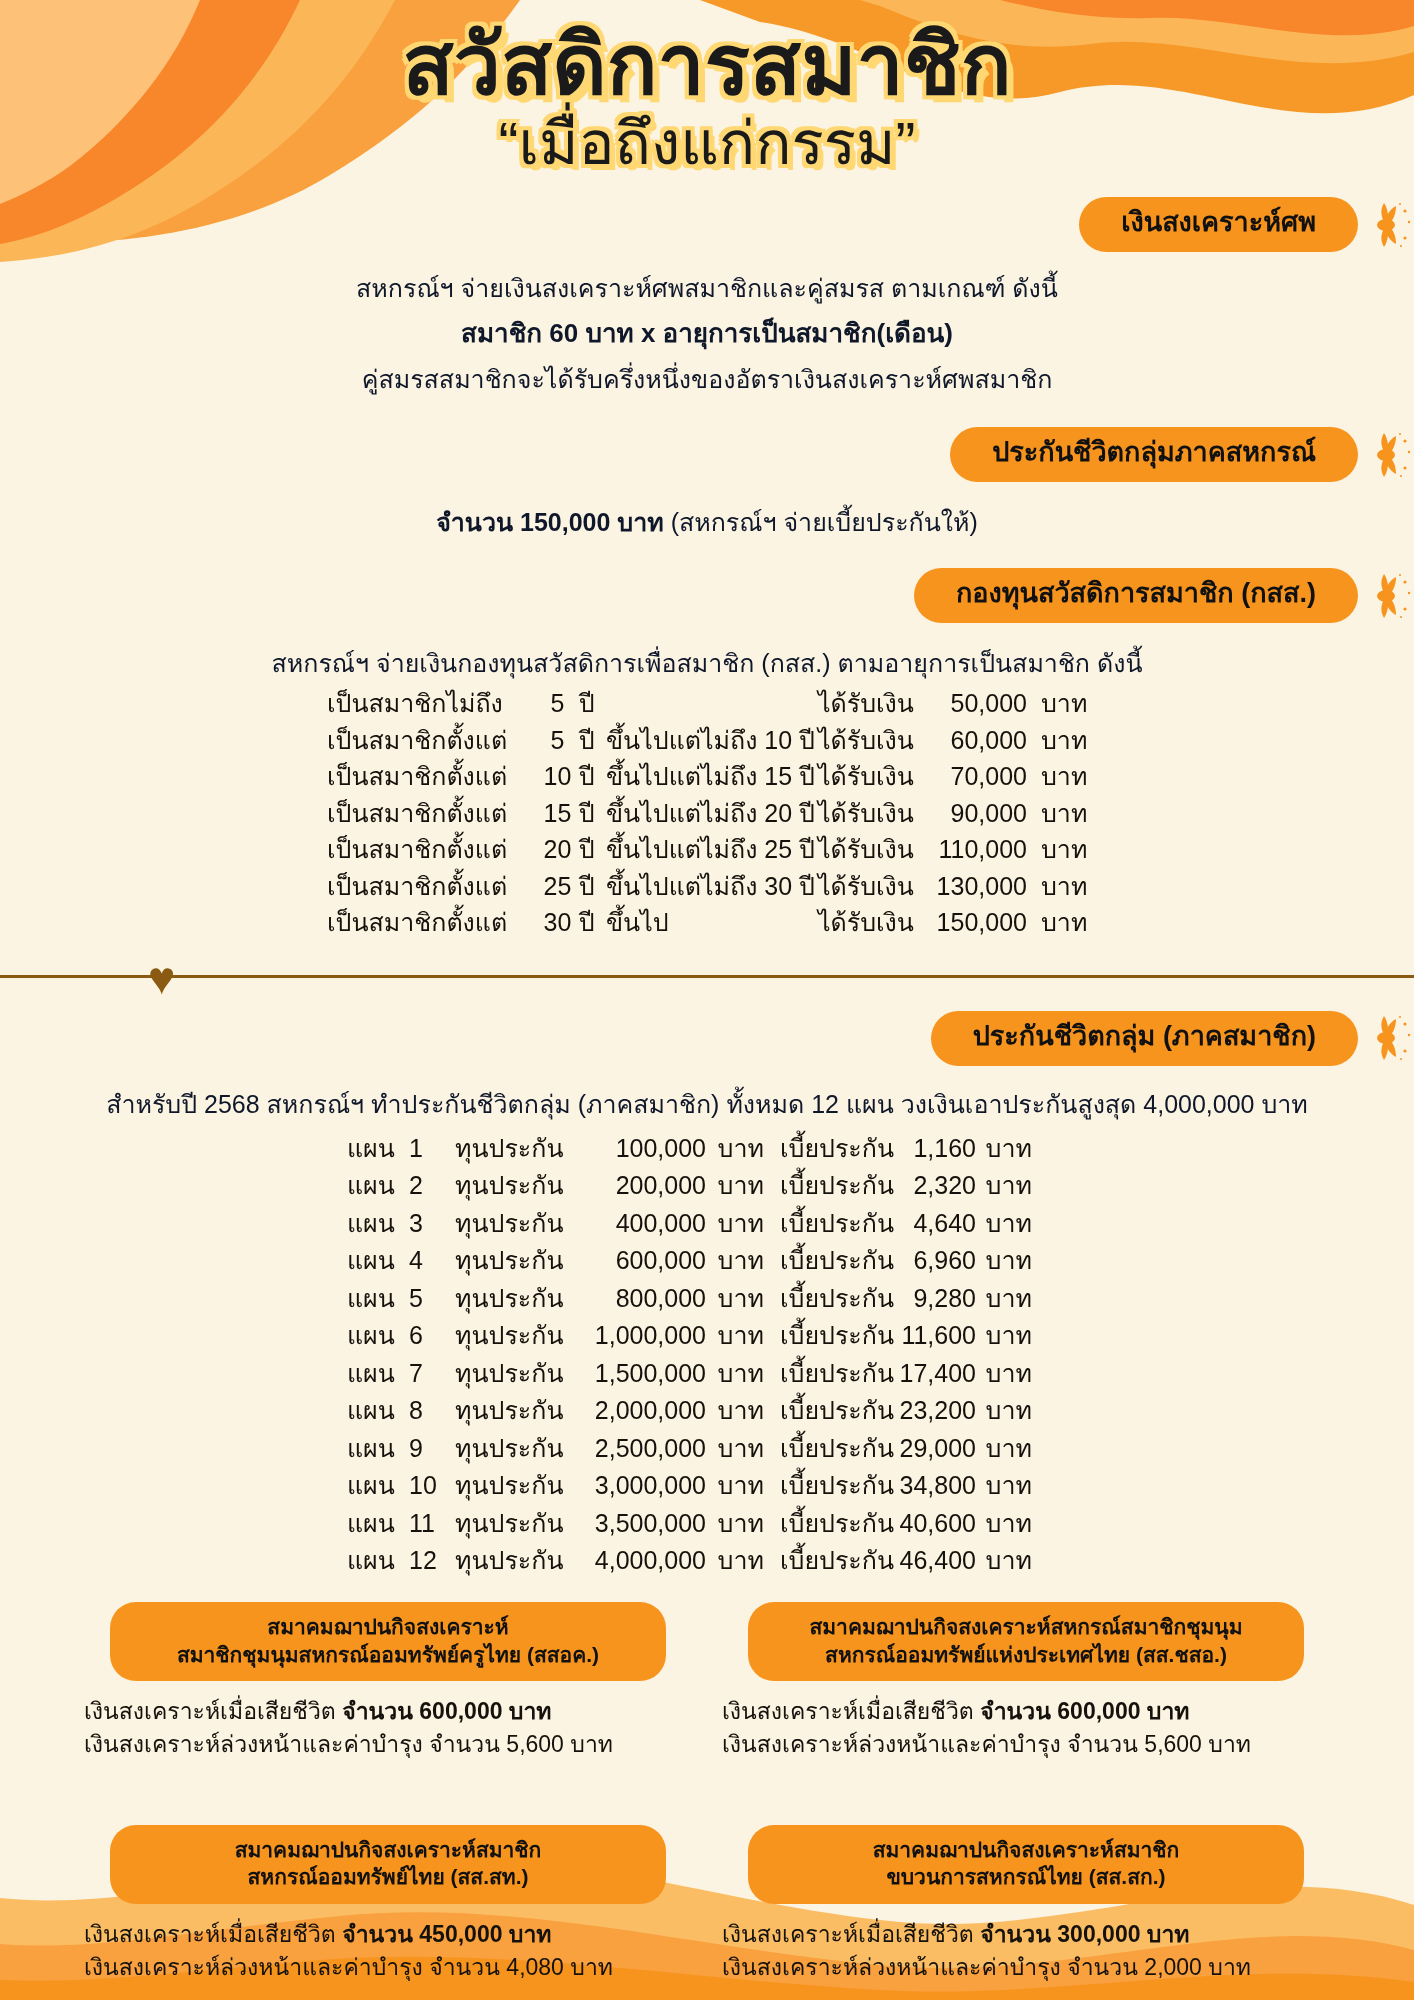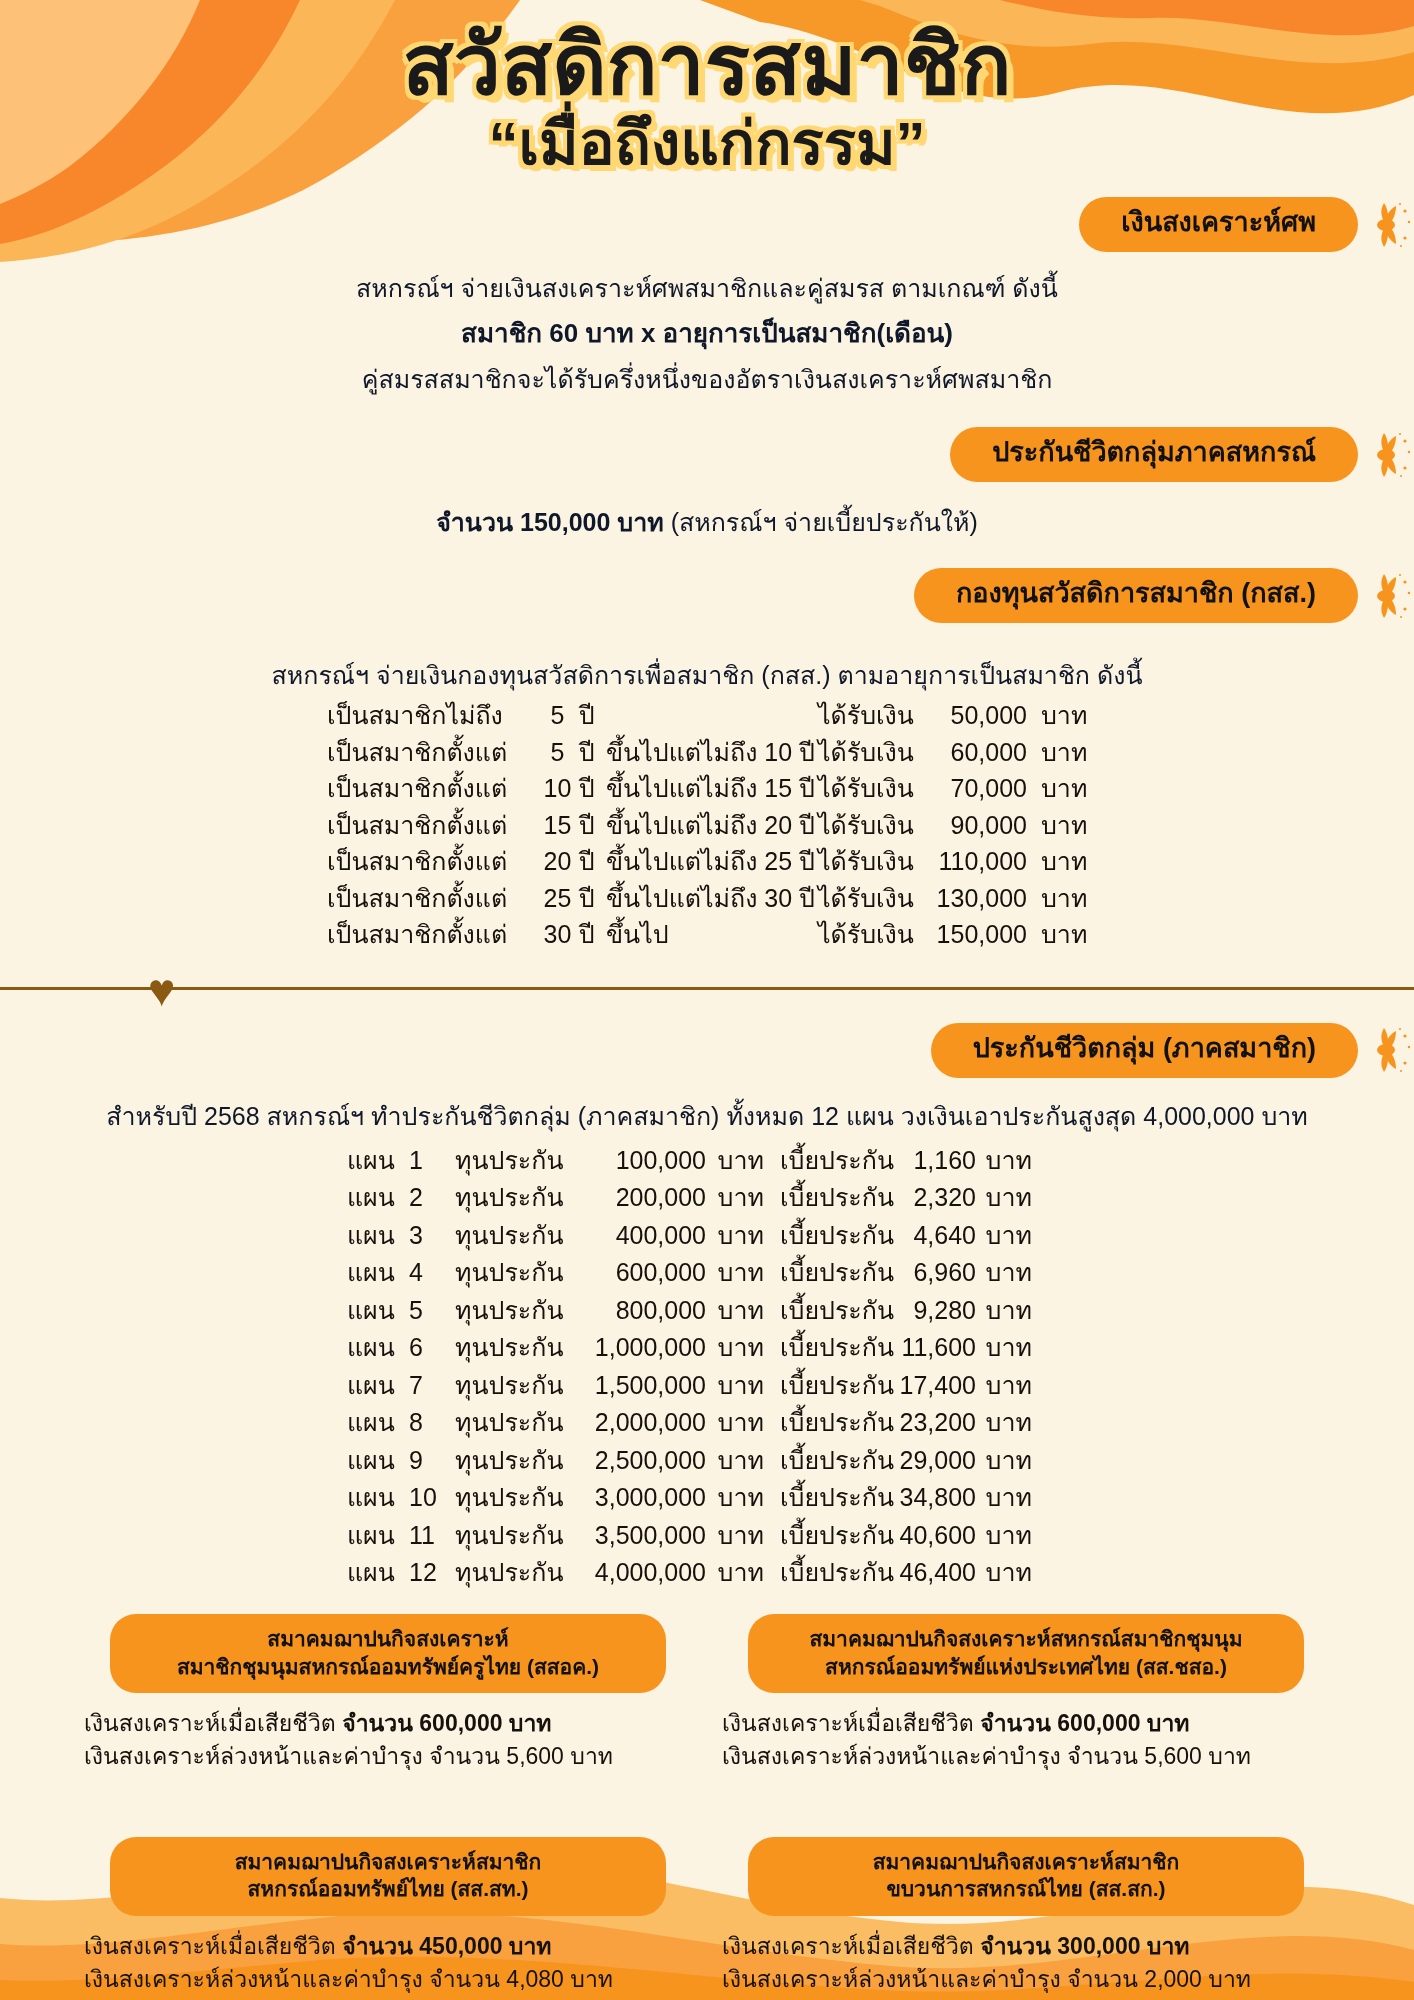--- a/index.html
+++ b/index.html
@@ -47,21 +47,21 @@
     text-shadow:
       -4px -4px 0 #ffd873,  4px -4px 0 #ffd873,
       -4px  4px 0 #ffd873,  4px  4px 0 #ffd873,
       -4px  0   0 #ffd873,  4px  0   0 #ffd873,
        0   -4px 0 #ffd873,  0    4px 0 #ffd873,
        7px 7px 0 #ffd873;
   }
 
   .title-sub {
     font-size: 60px;
-    font-weight: 700;
+    font-weight: 400;
     color: #1a1a1a;
     line-height: 1.1;
     margin-top: 2px;
     text-shadow:
       -4px -4px 0 #ffd873,  4px -4px 0 #ffd873,
       -4px  4px 0 #ffd873,  4px  4px 0 #ffd873,
       -4px  0   0 #ffd873,  4px  0   0 #ffd873,
        0   -4px 0 #ffd873,  0    4px 0 #ffd873,
        6px 6px 0 #ffd873;
   }
@@ -296,21 +296,21 @@
         <path d="M12,26 C8,34 9,40 12,45 C16,39 17,31 15,25 Z"></path>
         <circle cx="33" cy="9" r="1.6"></circle>
         <circle cx="37" cy="20" r="1.2"></circle>
         <circle cx="33" cy="36" r="1.6"></circle>
         <circle cx="29" cy="44" r="1"></circle>
         <circle cx="28" cy="2" r="1"></circle>
       </g>
     </svg>
   </div>
 
-  <div class="ctext" style="margin-top:34px;">สหกรณ์ฯ จ่ายเงินกองทุนสวัสดิการเพื่อสมาชิก (กสส.) ตามอายุการเป็นสมาชิก ดังนี้</div>
+  <div class="ctext" style="margin-top:22px;">สหกรณ์ฯ จ่ายเงินกองทุนสวัสดิการเพื่อสมาชิก (กสส.) ตามอายุการเป็นสมาชิก ดังนี้</div>
 
   <div class="tier-list" id="tier-list">
       <div class="tier-row">
         <span class="t-label">เป็นสมาชิกไม่ถึง</span>
         <span class="t-yr">5</span>
         <span class="t-pi">ปี</span>
         <span class="t-range"></span>
         <span class="t-get">ได้รับเงิน</span>
         <span class="t-amt">50,000</span>
         <span class="t-baht">บาท</span>

